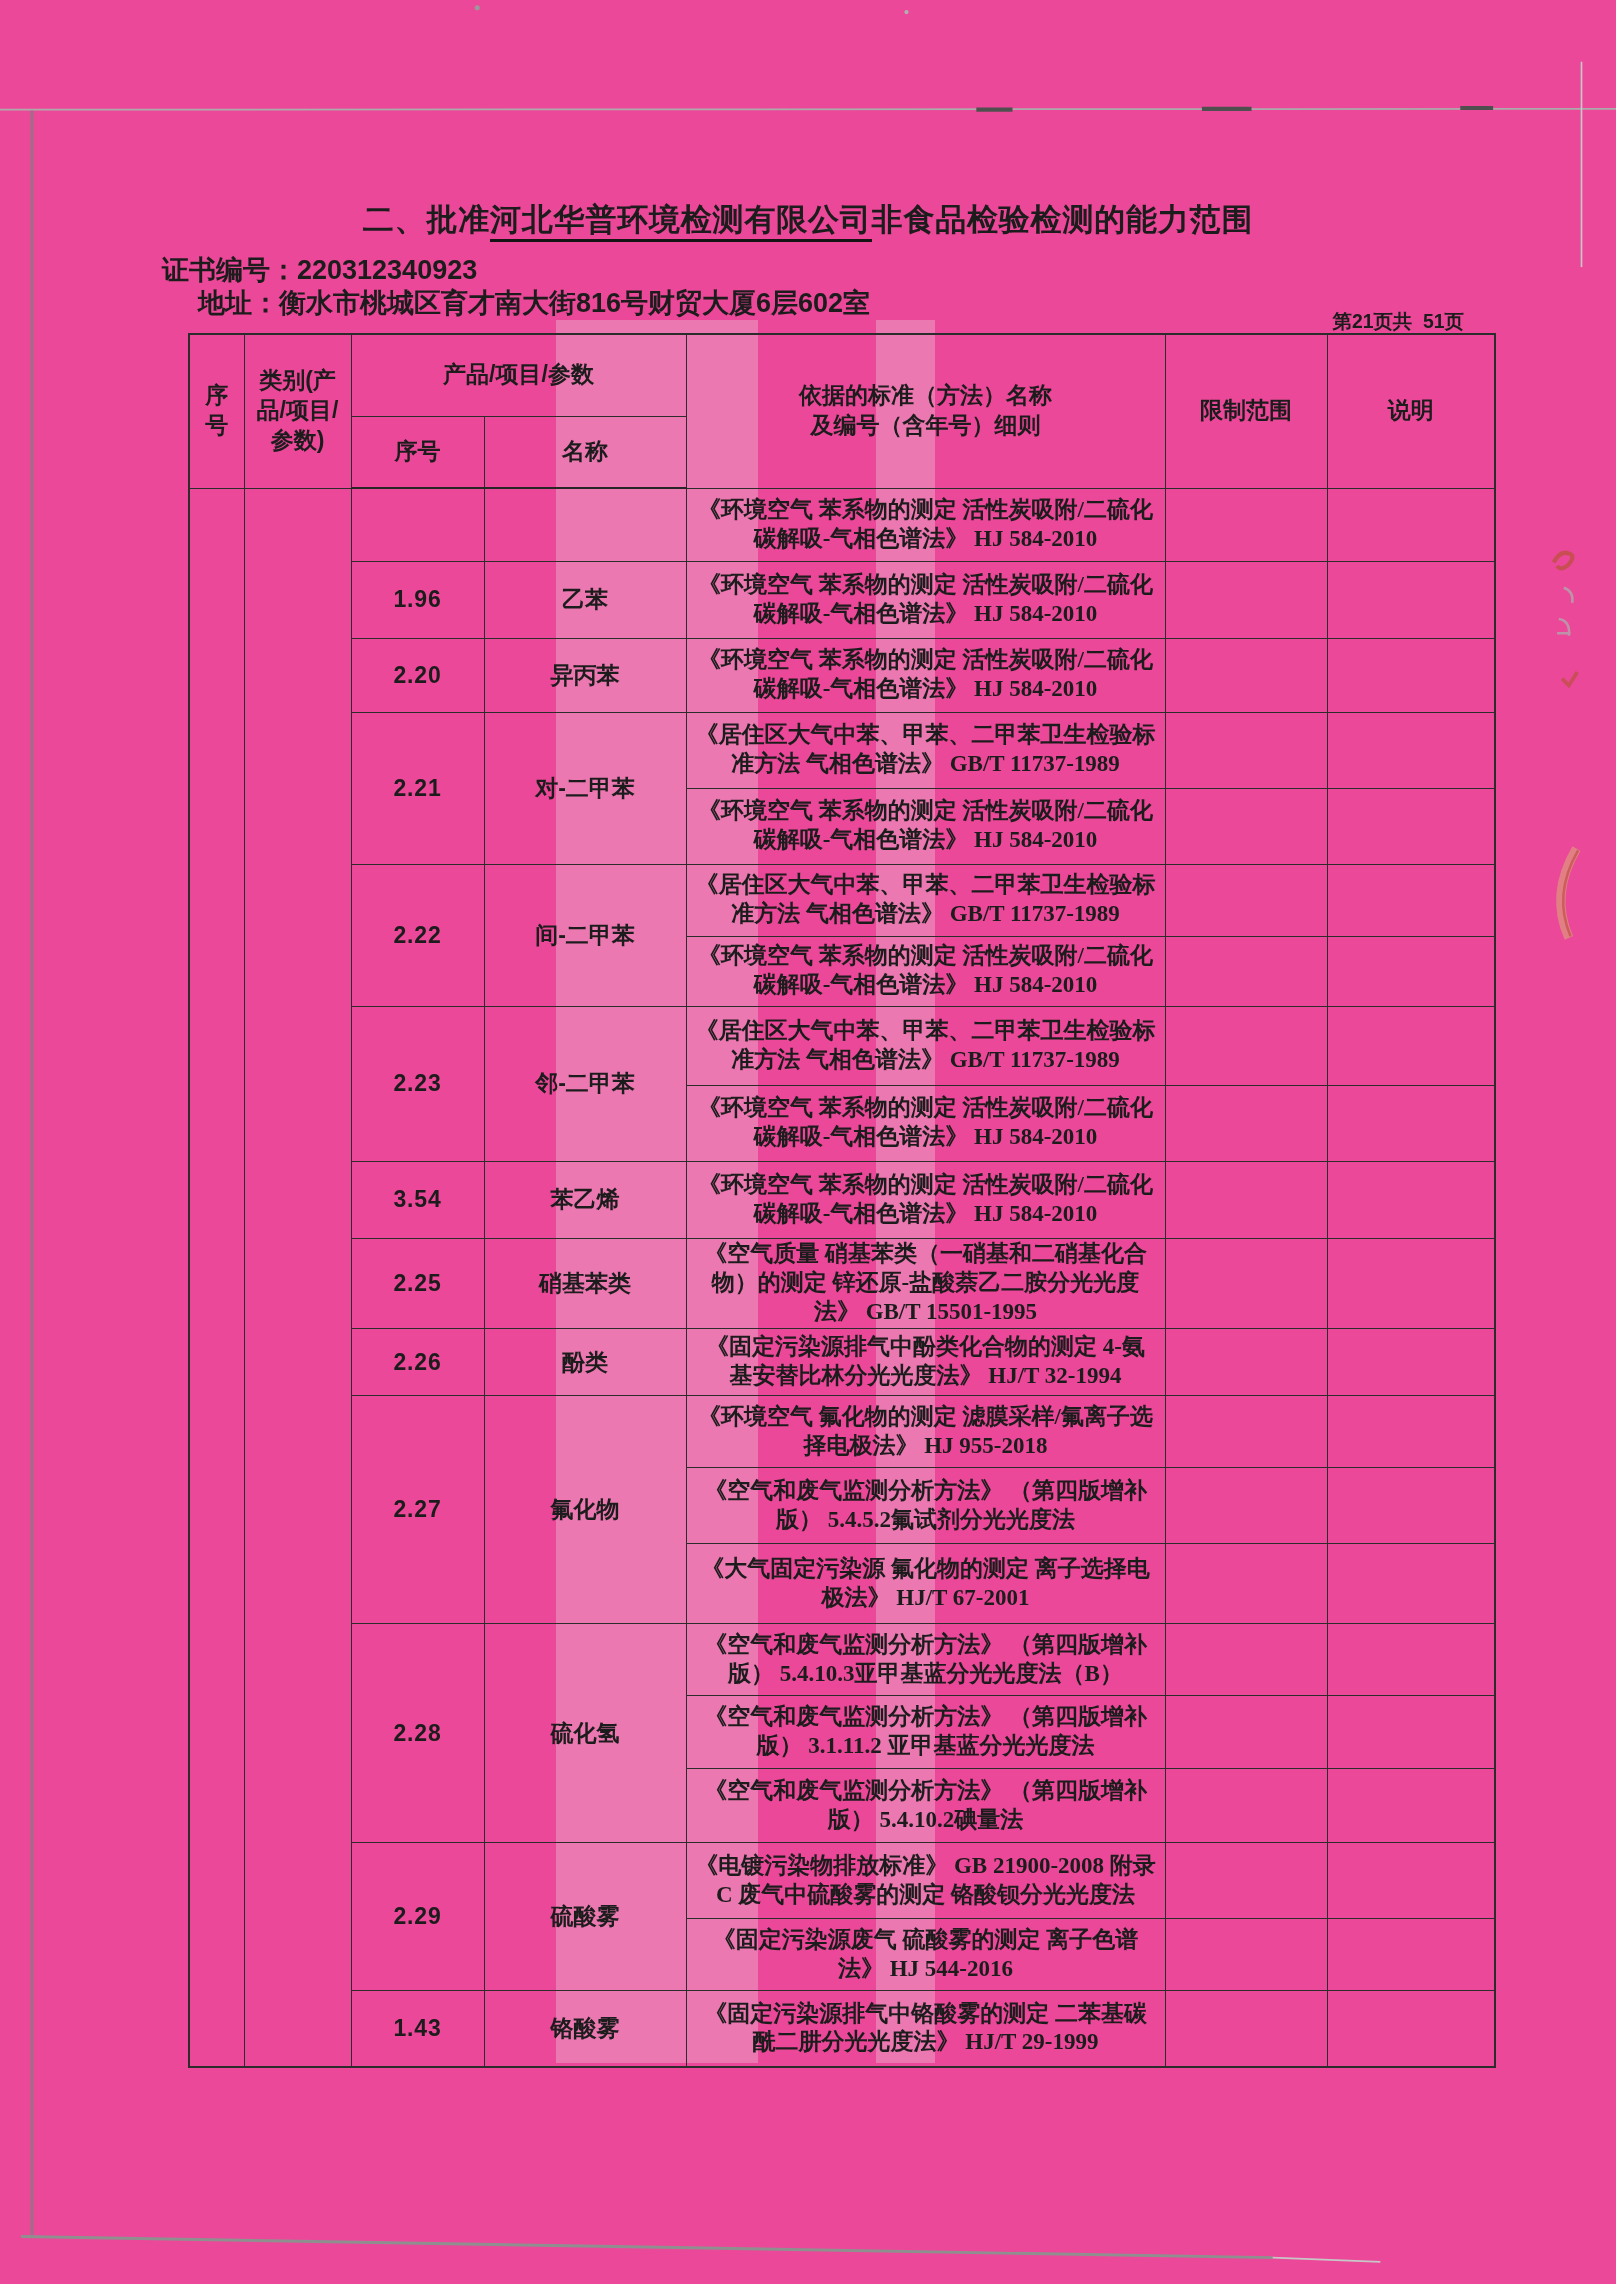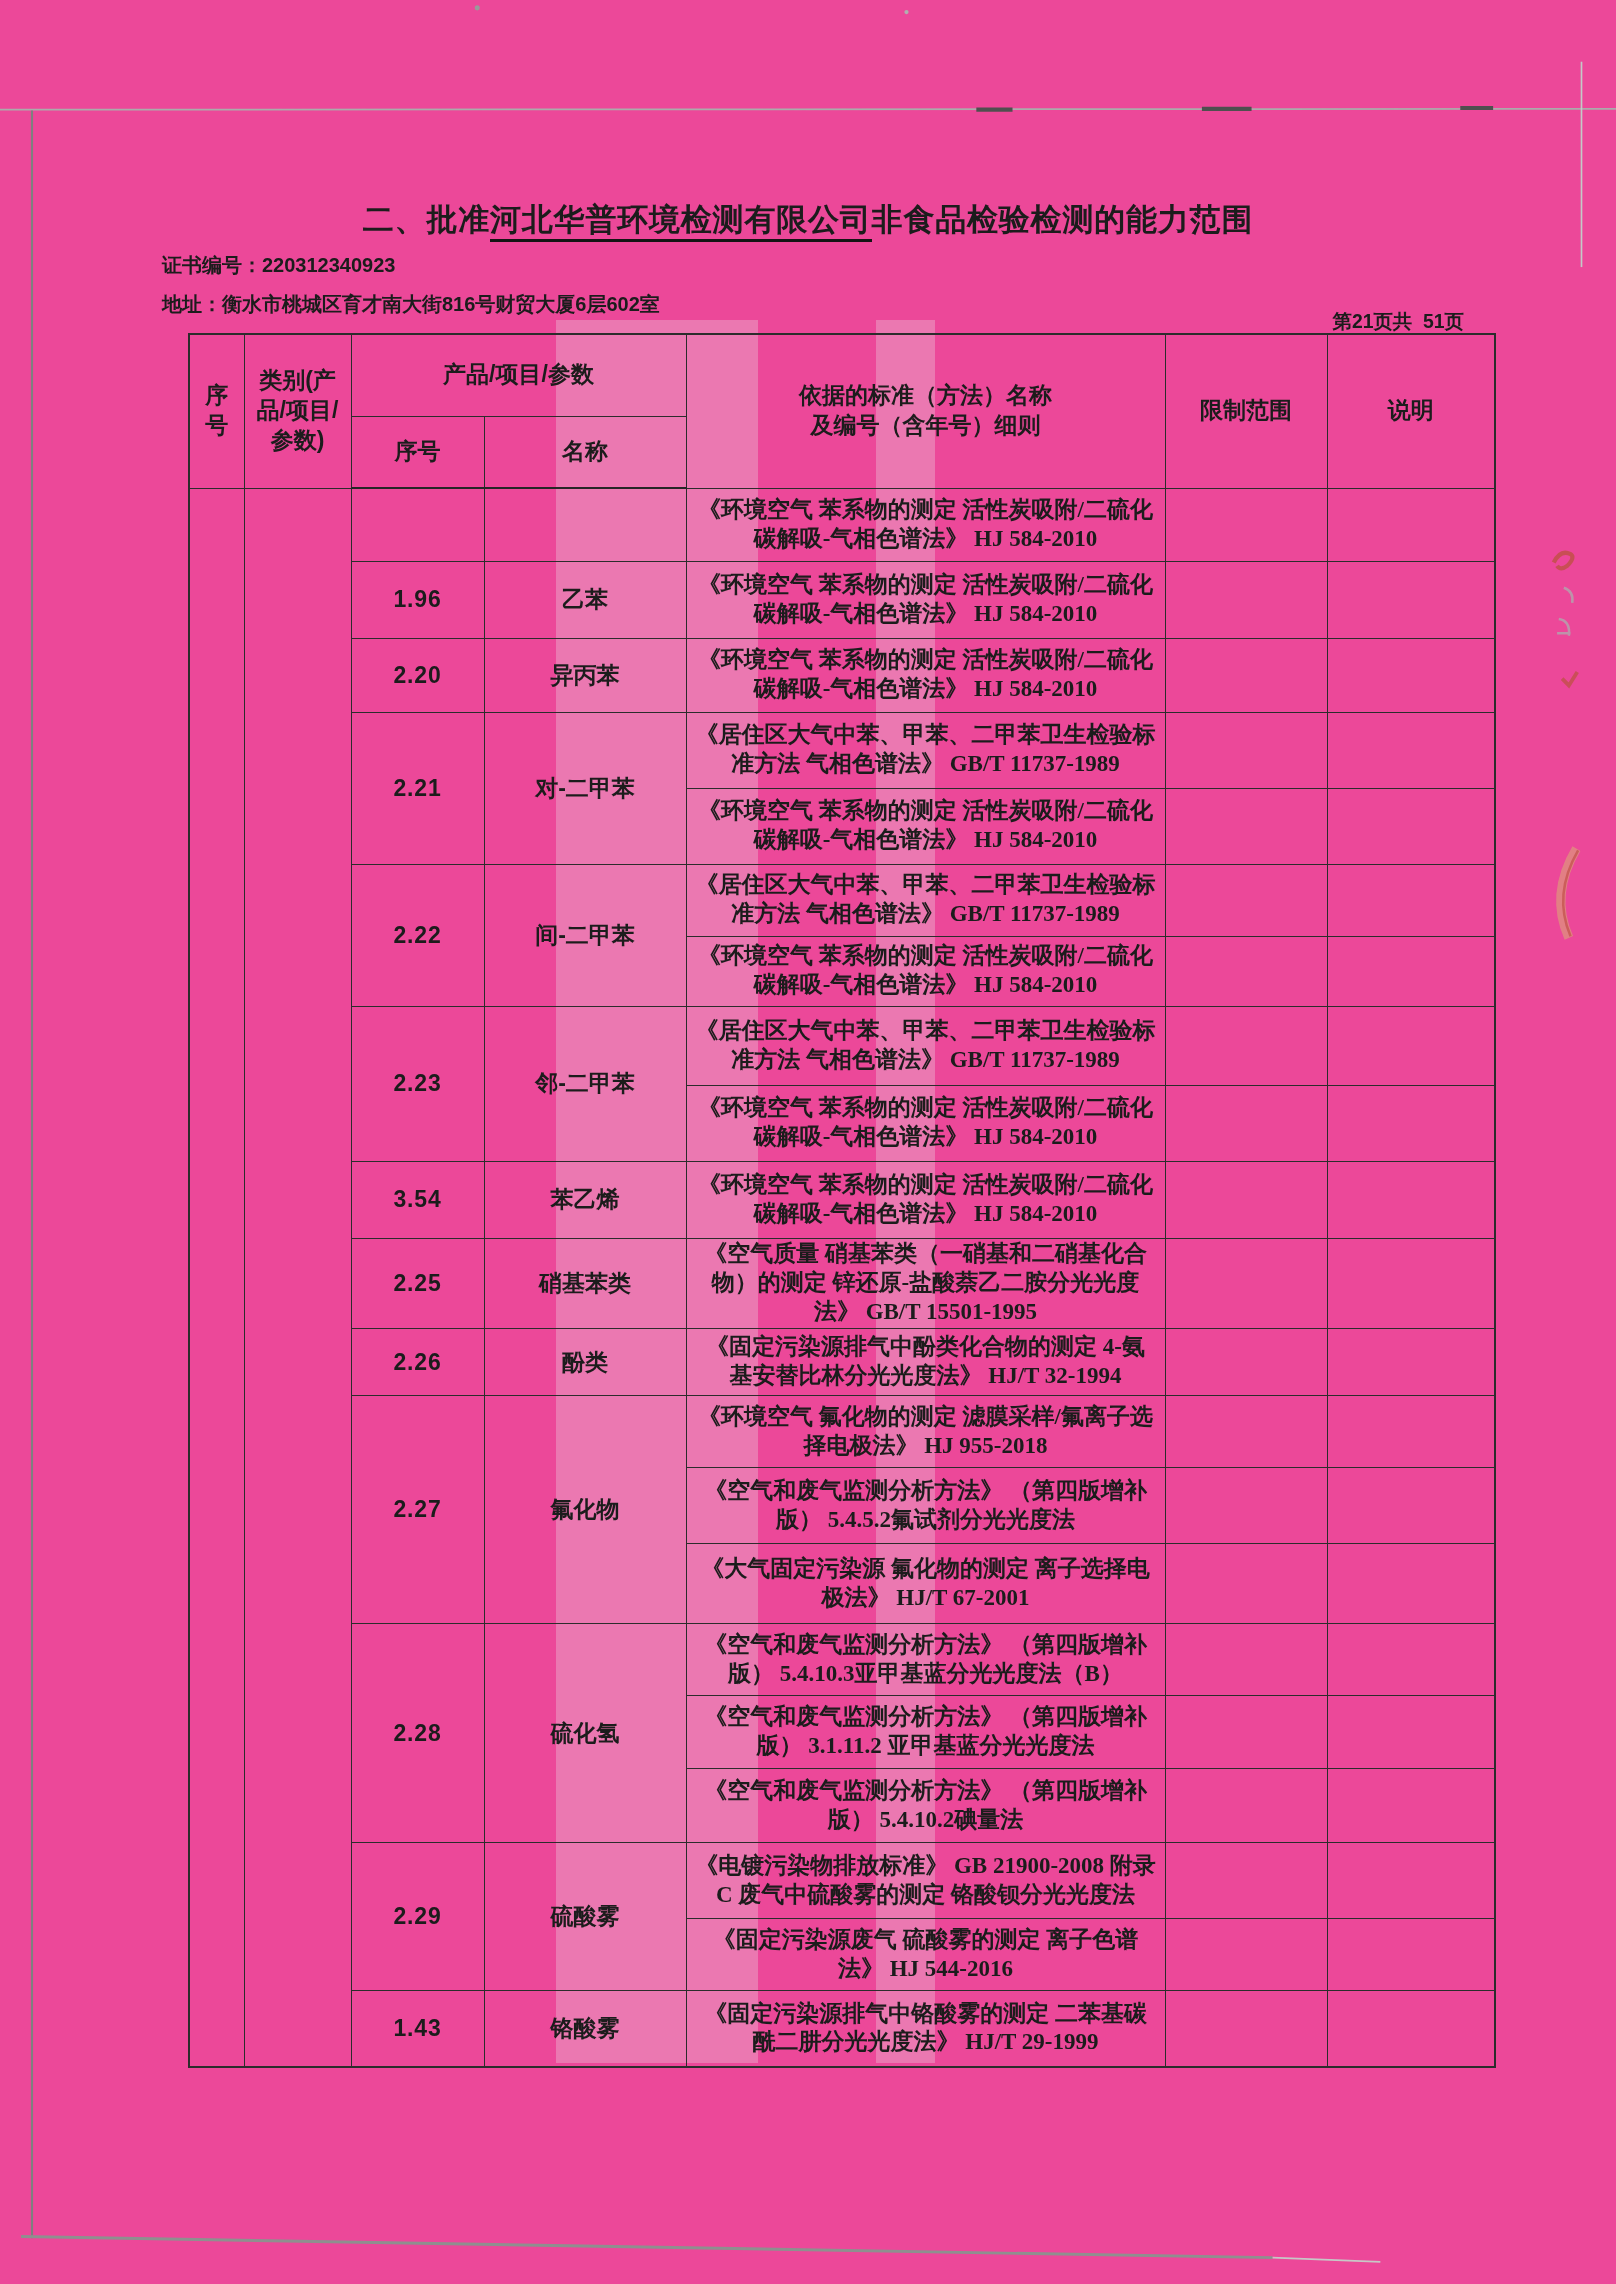--- a/index.html
+++ b/index.html
@@ -6,23 +6,23 @@
   .page{position:relative;width:1616px;height:2284px;margin:0 auto;background:#ec4899;
         font-family:"Liberation Sans",sans-serif;color:#1c1c1c;overflow:hidden;}
   .tint{position:absolute;pointer-events:none;background:#e9f4f2;opacity:.28;}
   .tint.a{left:556px;top:320px;width:202px;height:1743px;}
   .tint.b{left:876px;top:320px;width:59px;height:1743px;}
 
   .title{position:absolute;top:199px;left:0;width:100%;text-align:center;
          font-size:31px;font-weight:bold;letter-spacing:0.8px;white-space:nowrap;}
   .title .company{border-bottom:3.4px solid #141414;padding-bottom:1.7px;}
 
-  .meta{position:absolute;left:162px;font-size:20px;font-weight:bold;white-space:pre;}
+  .meta{position:absolute;left:162px;font-size:27px;font-weight:bold;white-space:pre;}
   .meta.cert{top:252px;}
-  .meta.addr{top:291px;}
+  .meta.addr{top:285px;margin-left:36px;}
   .page-info{position:absolute;top:308px;right:152px;font-size:19.4px;font-weight:bold;white-space:pre;}
 
   table.cap{position:absolute;left:156px;top:333px;width:1305px;
             border-collapse:collapse;table-layout:fixed;}
   table.cap,table.cap th,table.cap td{border:1.7px solid #2c2c2c;}
   table.cap{border-width:2.5px;margin-left:32px;}
   table.cap thead tr.h2 th{border-bottom:2.5px solid #262626;}
   table.cap th{font-size:23px;font-weight:bold;text-align:center;vertical-align:middle;
                padding:1.7px 5px;line-height:1.3;}
   th.cat{font-size:22px;padding:1.7px 8.4px;}

